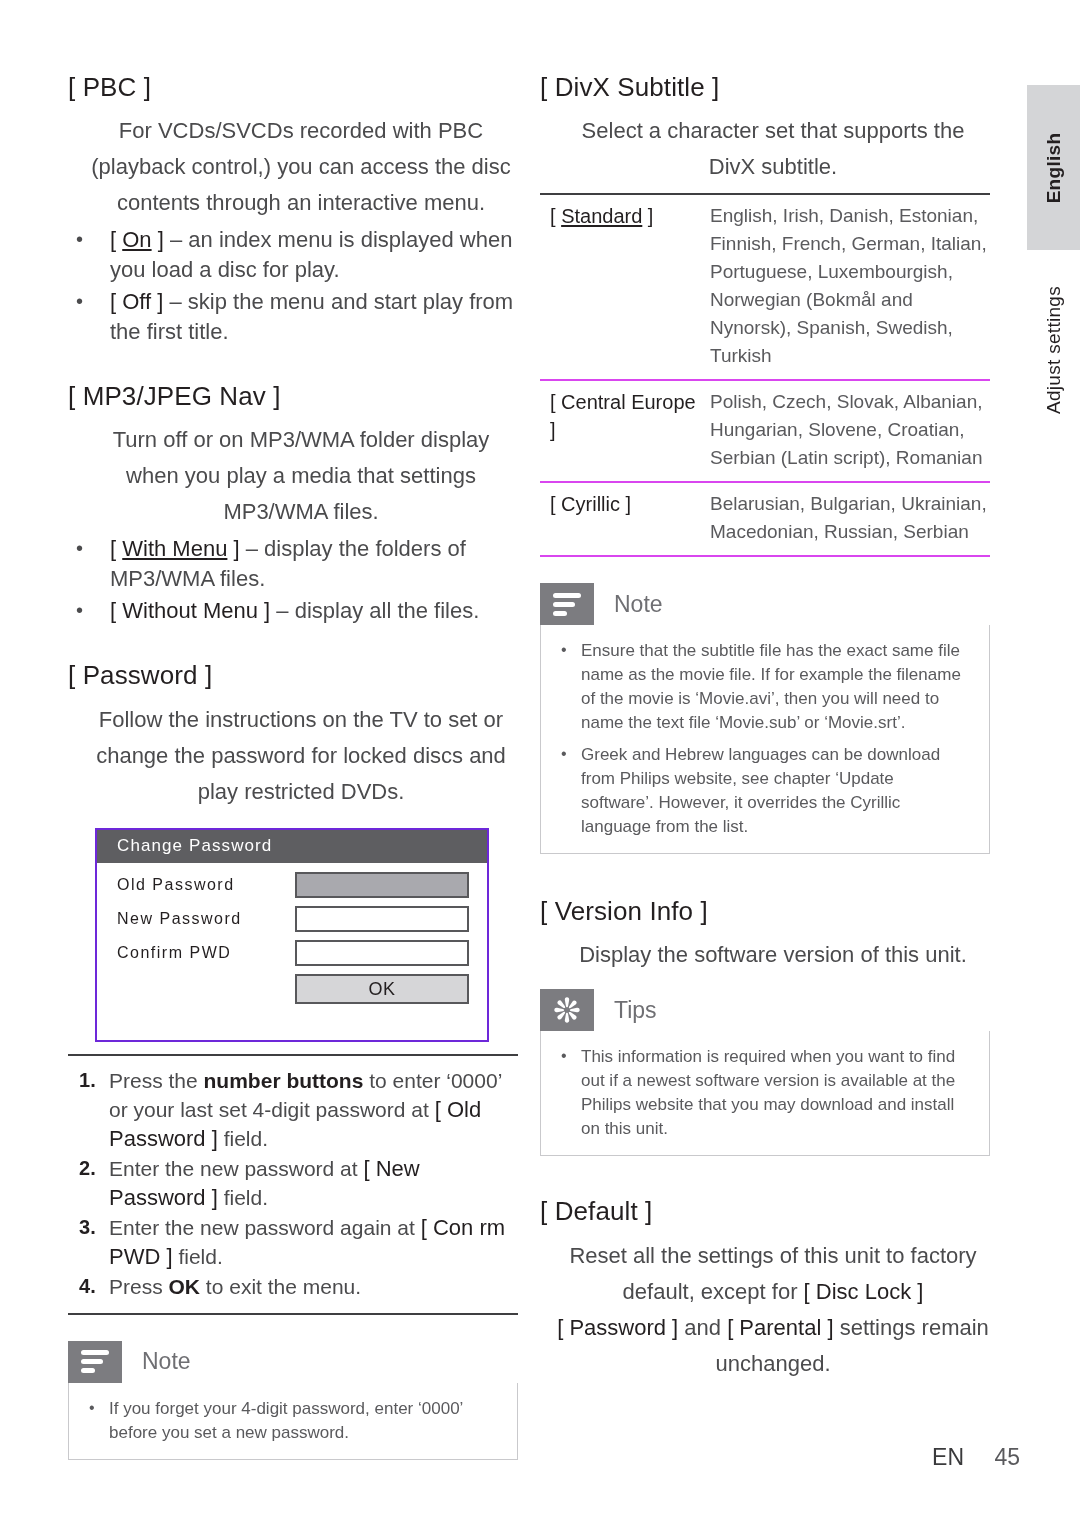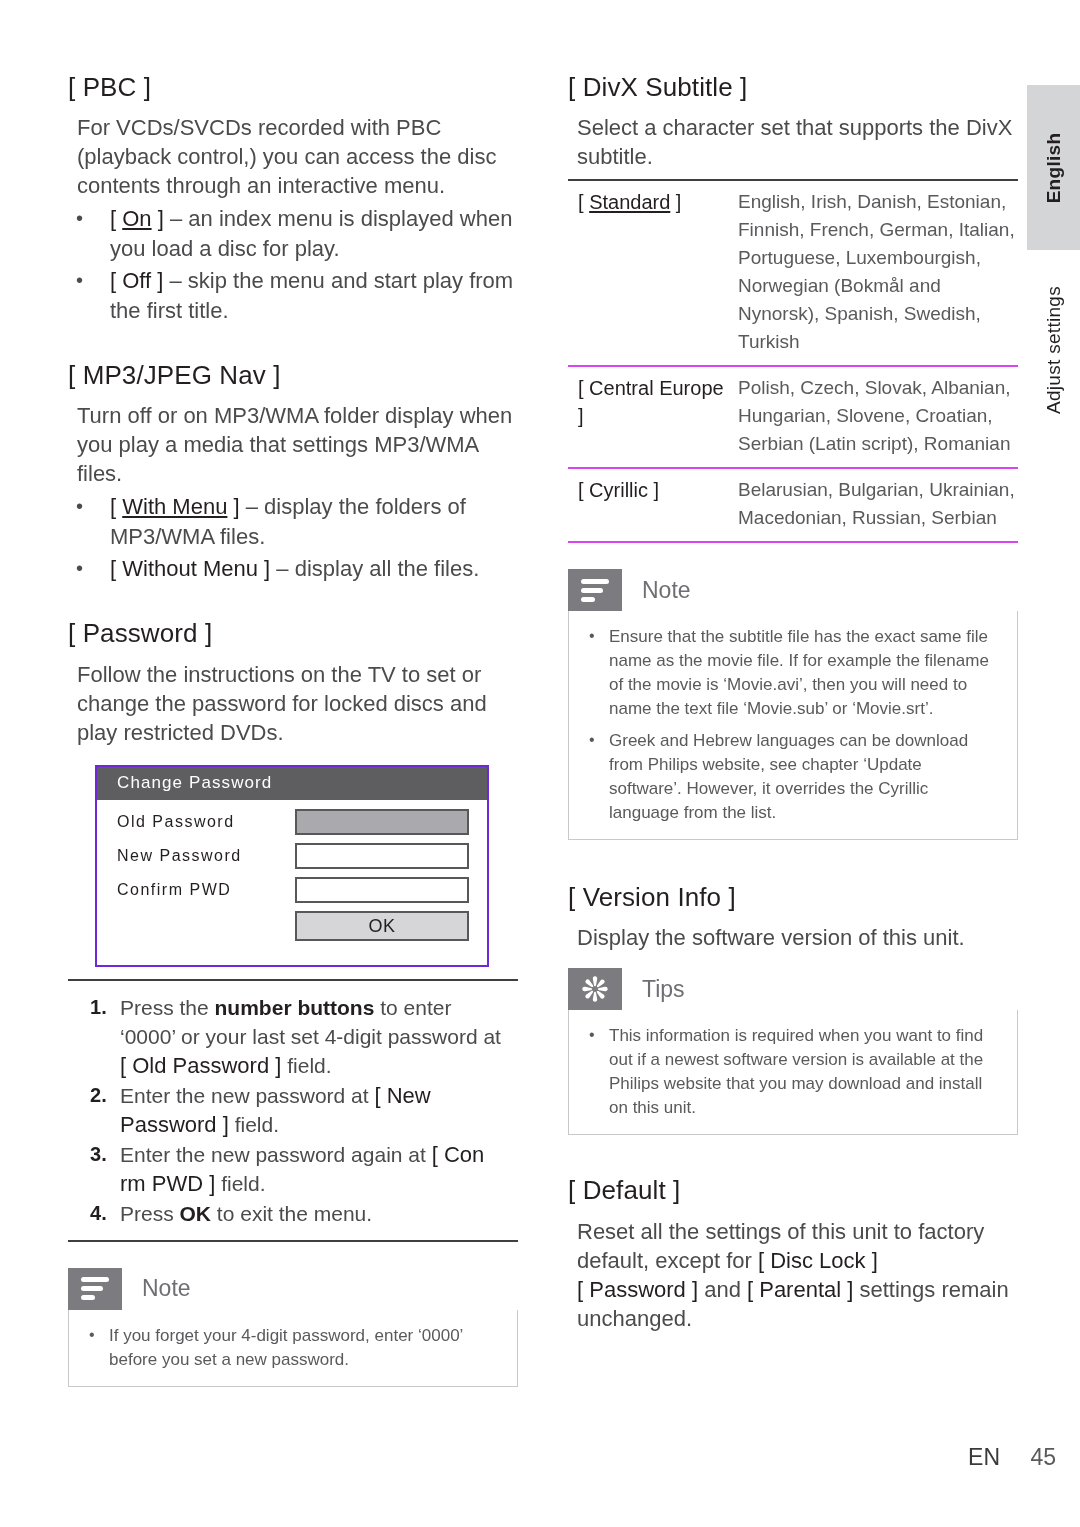--- a/index.html
+++ b/index.html
@@ -20,39 +20,40 @@
   .page {
     position: absolute;
     inset: 0;
   }
   .col {
     position: absolute;
     top: 72px;
     width: 450px;
   }
   .col-left  { left: 68px; }
-  .col-right { left: 568px; }
+  .col-right { left: 540px; }
 
   
   h2.section {
     font-size: 26px;
     font-weight: 400;
     color: #231f20;
     margin: 0 0 10px 0;
     letter-spacing: .1px;
     line-height: 1.2;
   }
   h2.section.gap-top { margin-top: 34px; }
 
   p.body {
     font-size: 22px;
-    line-height: 29px;
-    margin: 0 0 4px 9px;
+    line-height: 36px;
+    margin: 0 0 4px 16px;
     color: #4b4b4d;
     font-weight: 300;
+    text-align: center;
   }
 
   .bullets {
     list-style: none;
     margin: 2px 0 0 0;
     padding: 0;
   }
   .bullets > li {
     position: relative;
     padding-left: 42px;
@@ -73,21 +74,21 @@
 
   .opt {
     color: #231f20;
     font-weight: 400;
   }
   .opt u { text-decoration: underline; text-underline-offset: 2px; }
 
   ol.steps {
     list-style: none;
     counter-reset: st;
-    margin: 12px;
+    margin: 1px;
     padding: 0;
   }
   ol.steps > li {
     counter-increment: st;
     position: relative;
     padding-left: 40px;
     font-size: 21px;
     line-height: 29px;
     color: #4b4b4d;
     font-weight: 300;
@@ -220,21 +221,21 @@
     background: #ffffff;
   }
   .pw-title {
     background: #5e5e61;
     color: #ffffff;
     font-size: 17px;
     letter-spacing: 1.1px;
     padding: 6px 0 7px 20px;
     font-weight: 400;
   }
-  .pw-rows { padding: 9px 18px 16px 20px; }
+  .pw-rows { padding: 9px 18px 28px 20px; }
   .pw-row {
     display: flex;
     align-items: center;
     margin-bottom: 8px;
   }
   .pw-label {
     width: 178px;
     font-size: 16px;
     letter-spacing: 1.5px;
     color: #231f20;
@@ -298,21 +299,21 @@
     letter-spacing: .3px;
   }
 
   
   .footer {
     position: absolute;
     left: 0;
     right: 0;
     top: 1444px;
     text-align: right;
-    padding-right: 24px;
+    padding-right: 60px;
     font-size: 23px;
     color: #3a3a3c;
   }
   .footer .pg { margin-left: 24px; color: #5a5a5d; }
 </style>
 </head>
 <body>
 
 <div class="page">
 

